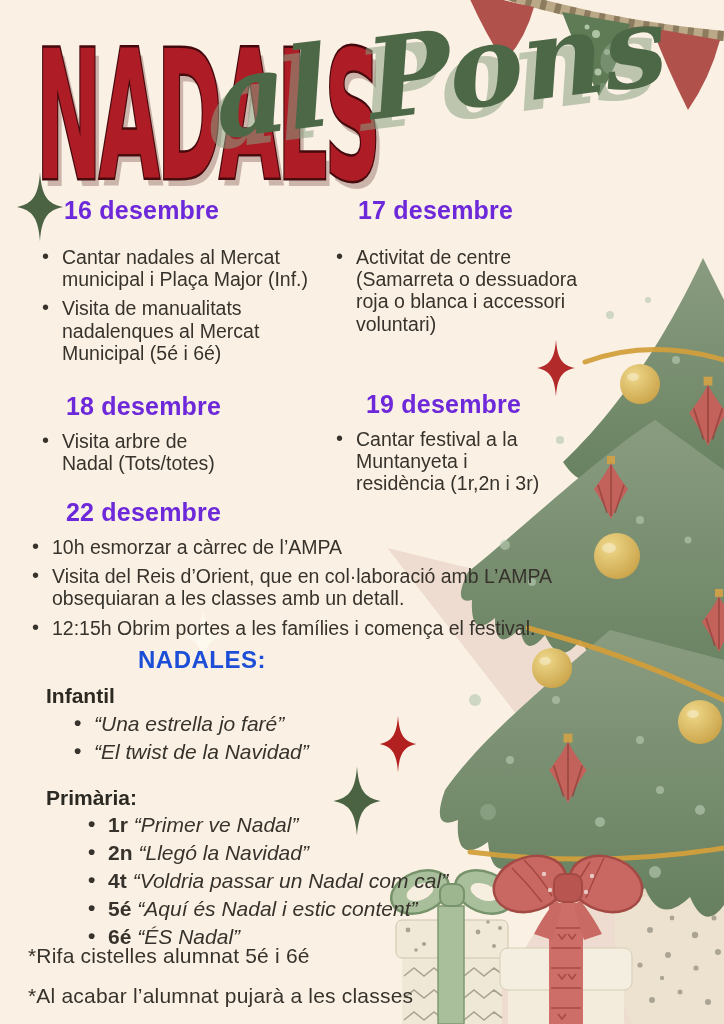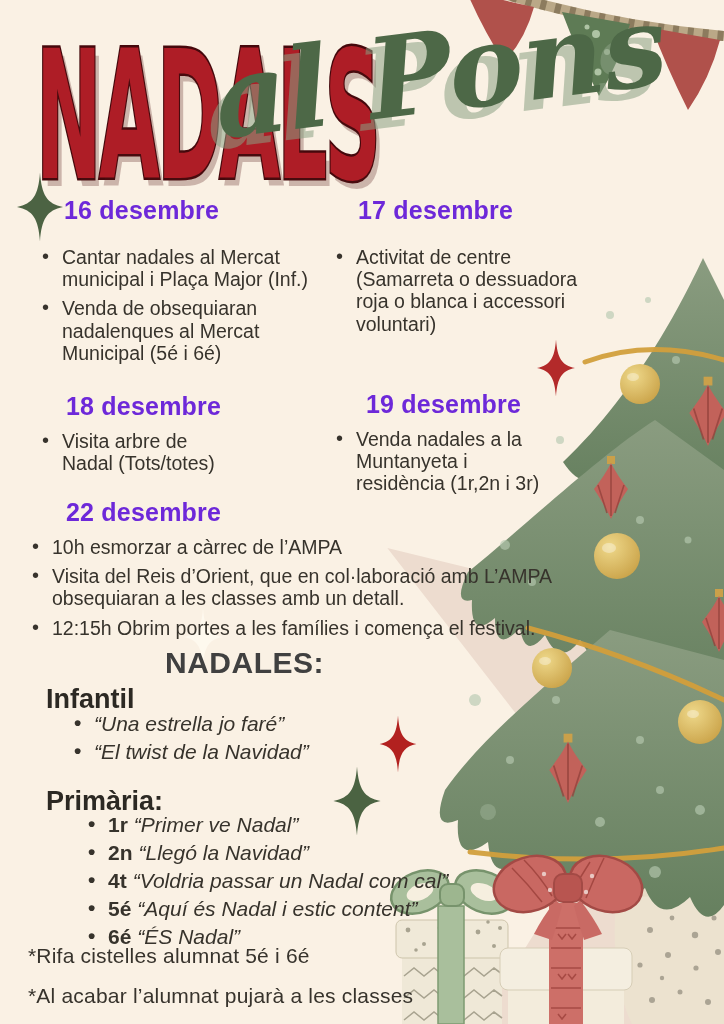--- a/index.html
+++ b/index.html
@@ -14,23 +14,23 @@
       -webkit-text-stroke:5px #45080c;paint-order:stroke fill;
       text-shadow:10px 8px 0 rgba(82,20,22,0.28);}
   .title-script{position:absolute;left:208px;top:44px;z-index:3;
       font-family:"DejaVu Serif",serif;font-style:italic;font-weight:bold;font-size:112px;
       line-height:1;color:#4d6847;transform:rotate(-7deg);transform-origin:left top;
       text-shadow:-11px 10px 0 rgba(139,161,131,0.55);}
   .sec-head{position:absolute;font-weight:bold;font-size:25px;color:#6d28d9;letter-spacing:0.2px;}
   ul.blist{list-style:none;margin:0;padding:0;position:absolute;font-size:19.5px;line-height:1.14;}
   ul.blist li{position:relative;padding-left:22px;margin-bottom:7px;}
   ul.blist li::before{content:"•";position:absolute;left:2px;top:-1px;font-size:20px;color:#37332c;}
-  .nadales-head{position:absolute;left:138px;top:646px;font-weight:bold;font-size:30px;
-      letter-spacing:0.5px;color:#404040;margin-left:27px;}
-  .group-label{position:absolute;font-weight:bold;font-size:27px;color:#2c2923;}
+  .nadales-head{position:absolute;left:138px;top:646px;font-weight:bold;font-size:24px;
+      letter-spacing:0.5px;color:#1d4ed8;}
+  .group-label{position:absolute;font-weight:bold;font-size:21px;color:#2c2923;}
   ul.songs{list-style:none;margin:0;padding:0;position:absolute;font-size:21px;line-height:1.1;}
   ul.songs li{position:relative;padding-left:22px;margin-bottom:5px;}
   ul.songs li::before{content:"•";position:absolute;left:2px;top:-1px;font-weight:bold;}
   ul.songs .song-title{font-style:italic;}
   ul.songs .grade{font-weight:bold;margin-right:6px;font-style:normal;}
   .footnote{position:absolute;font-size:21px;letter-spacing:0.2px;color:#37332c;}
 </style>
 </head>
 <body>
 
@@ -241,36 +241,36 @@
       </g>
     </g>
   </svg>
 
   <div class="title-main">NADALS</div>
   <div class="title-script">al Pons</div>
 
   <div class="txt sec-head" style="left:64px;top:196px">16 desembre</div>
   <ul class="blist" style="left:40px;top:246px;width:292px">
     <li><span>Cantar nadales al Mercat municipal i Plaça Major (Inf.)</span></li>
-    <li><span>Venda de obsequiaran nadalenques al Mercat Municipal (5é i 6é)</span></li>
+    <li><span>Visita de manualitats nadalenques al Mercat Municipal (5é i 6é)</span></li>
   </ul>
 
   <div class="txt sec-head" style="left:358px;top:196px">17 desembre</div>
   <ul class="blist" style="left:334px;top:246px;width:265px">
     <li><span>Activitat de centre (Samarreta o dessuadora roja o blanca i accessori voluntari)</span></li>
   </ul>
 
   <div class="txt sec-head" style="left:66px;top:392px">18 desembre</div>
   <ul class="blist" style="left:40px;top:430px;width:195px">
     <li><span>Visita arbre de Nadal (Tots/totes)</span></li>
   </ul>
 
   <div class="txt sec-head" style="left:366px;top:390px">19 desembre</div>
   <ul class="blist" style="left:334px;top:428px;width:225px">
-    <li><span>Venda nadales a la Muntanyeta i residència (1r,2n i 3r)</span></li>
+    <li><span>Cantar festival a la Muntanyeta i residència (1r,2n i 3r)</span></li>
   </ul>
 
   <div class="txt sec-head" style="left:66px;top:498px">22 desembre</div>
   <ul class="blist" style="left:30px;top:536px;width:560px">
     <li><span>10h esmorzar a càrrec de l’AMPA</span></li>
     <li><span>Visita del Reis d’Orient, que en col·laboració amb L’AMPA obsequiaran a les classes amb un detall.</span></li>
     <li><span>12:15h Obrim portes a les famílies i comença el festival.</span></li>
   </ul>
 
   <div class="nadales-head txt">NADALES:</div>

